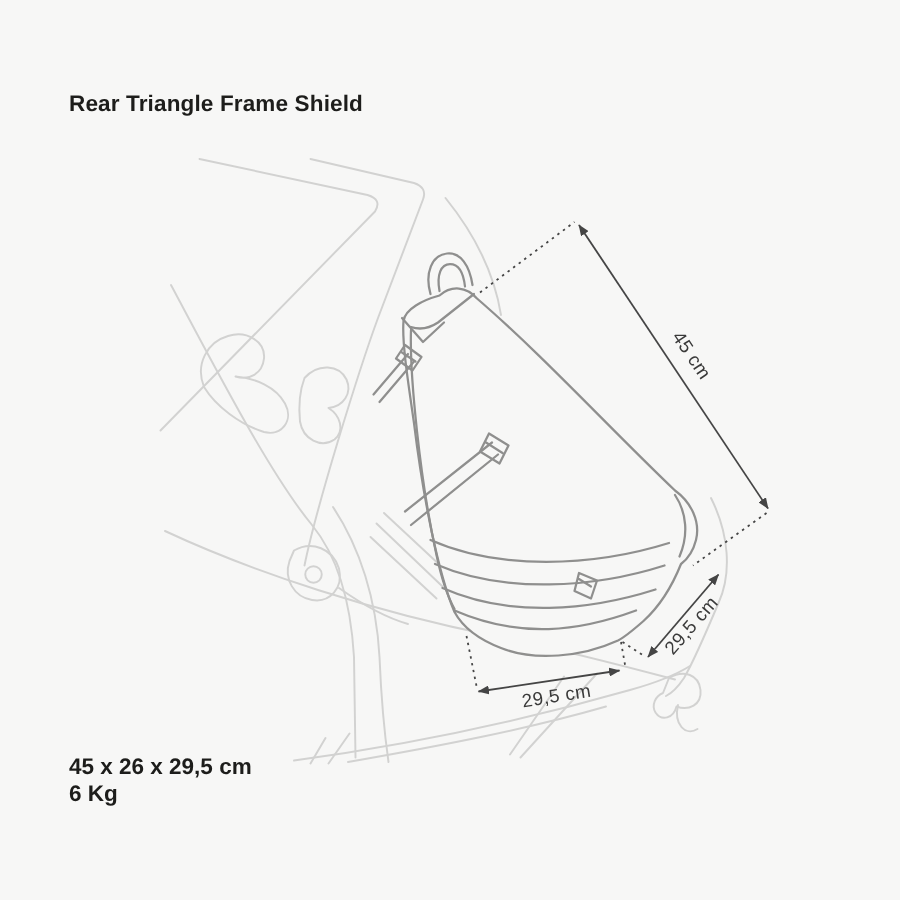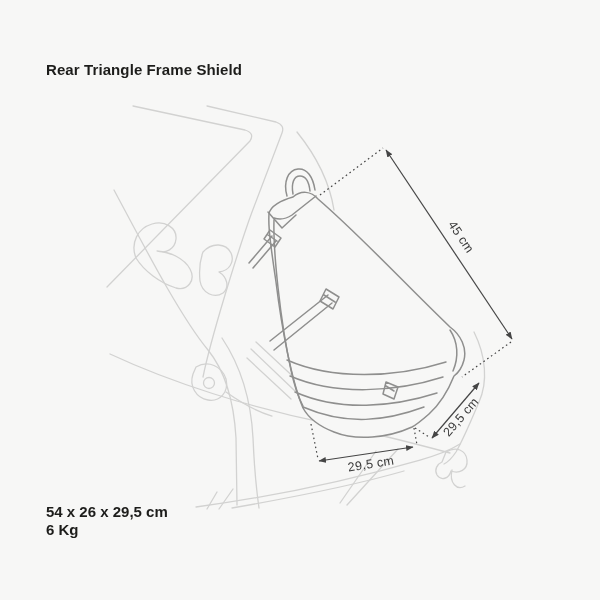--- a/index.html
+++ b/index.html
@@ -116,17 +116,17 @@
       <text class="dim-text" x="461" y="421" text-anchor="middle" transform="rotate(-49 461 417)">29,5 cm</text>
 
       <path class="dim-dot" d="M311,424 L318,459"></path>
       <path class="dim-dot" d="M414,428 L417,445"></path>
       <path class="dim" d="M319,461 L413,447" marker-start="url(#arr)" marker-end="url(#arr)"></path>
       <text class="dim-text" x="371" y="468" text-anchor="middle" transform="rotate(-9 371 464)">29,5 cm</text>
     </g>
   </svg>
 
   <div class="specs">
-    <div>54 x 26 x 29,5 cm</div>
+    <div>45 x 26 x 29,5 cm</div>
     <div>6 Kg</div>
   </div>
 
 </div>
 
 </body></html>

